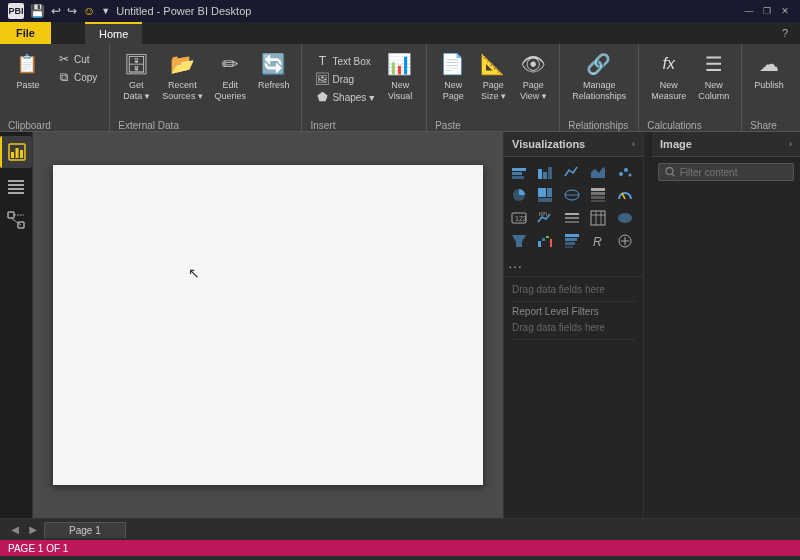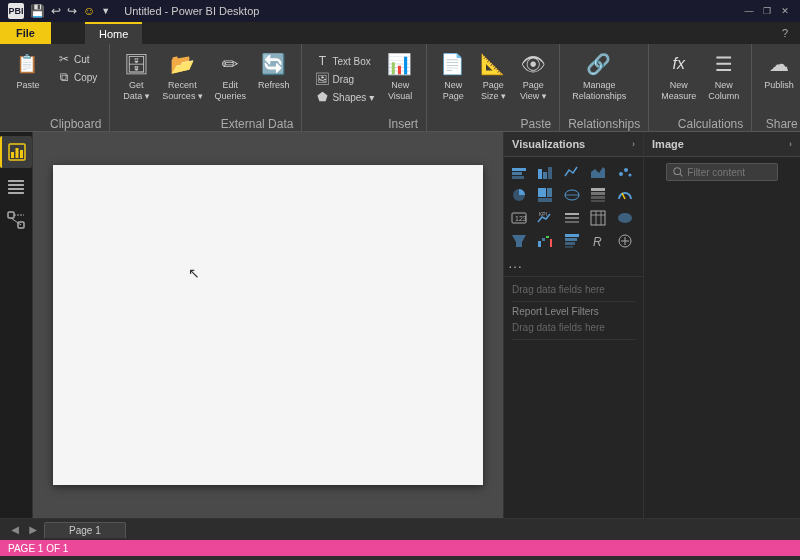--- a/index.html
+++ b/index.html
@@ -74,23 +74,23 @@
       border-right: 1px solid #555;
       min-width: fit-content;
     }
     .ribbon-group-items {
       display: flex;
       align-items: flex-start;
       gap: 4px;
       flex: 1;
     }
     .ribbon-group-label {
-      font-size: 12px;
+      font-size: 10px;
       color: #aaa;
-      text-align: right;
+      text-align: left;
       width: 100%;
       padding-top: 2px;
       margin-top: auto;
     }
     .ribbon-btn {
       display: flex;
       flex-direction: column;
       align-items: center;
       cursor: pointer;
       padding: 2px 4px;
@@ -191,20 +191,21 @@
       height: 320px;
       box-shadow: 0 2px 8px rgba(0,0,0,0.5);
     }
 
     
     #right-panel {
       width: 324px;
       background: #252526;
       display: flex;
       border-left: 1px solid #333;
+      gap: 8px;
     }
     #visualizations-panel {
       width: 140px;
       border-right: 1px solid #333;
       display: flex;
       flex-direction: column;
     }
     #fields-panel {
       flex: 1;
       display: flex;
@@ -261,21 +262,21 @@
     .filter-drop {
       font-size: 10px;
       color: #666;
       padding: 2px 0 6px 0;
       border-bottom: 1px solid #333;
     }
 
     .fields-search {
       display: flex;
       align-items: center;
-      margin: 6px 22px;
+      margin: 6px 6px;
       background: #3c3c3c;
       border: 1px solid #555;
       border-radius: 2px;
       padding: 2px 6px;
       gap: 4px;
     }
     .fields-search input {
       background: transparent;
       border: none;
       outline: none;
@@ -312,41 +313,41 @@
       padding: 2px 24px;
       font-size: 10px;
       color: #ccc;
       cursor: pointer;
       border-radius: 2px 2px 0 0;
     }
 
     
     #status-bar {
       height: 16px;
-      background: #ec4899;
+      background: #be185d;
       display: flex;
       align-items: center;
       padding: 0 8px;
       font-size: 10px;
       color: white;
     }
   </style>
 </head>
 <body>
 
 <div id="title-bar">
   <div class="title-left">
     <div class="title-icon">PBI</div>
 
     <span style="font-size:12px;color:#ccc;cursor:pointer;">💾</span>
     <span style="font-size:12px;color:#ccc;cursor:pointer;">↩</span>
     <span style="font-size:12px;color:#ccc;cursor:pointer;">↪</span>
     <span style="font-size:12px;color:#f2c811;cursor:pointer;">☺</span>
     <span style="font-size:9px;color:#ccc;cursor:pointer;">▼</span>
-    <span style="font-size:11px;color:#ccc;margin-left:8px;">Untitled - Power BI Desktop</span>
+    <span style="font-size:11px;color:#ccc;">Untitled - Power BI Desktop</span>
   </div>
   <div class="title-controls">
     <span>—</span>
     <span>❐</span>
     <span class="close-btn">✕</span>
   </div>
 </div>
 
 <div id="tab-bar">
   <div class="app-tab file-tab">File</div>

